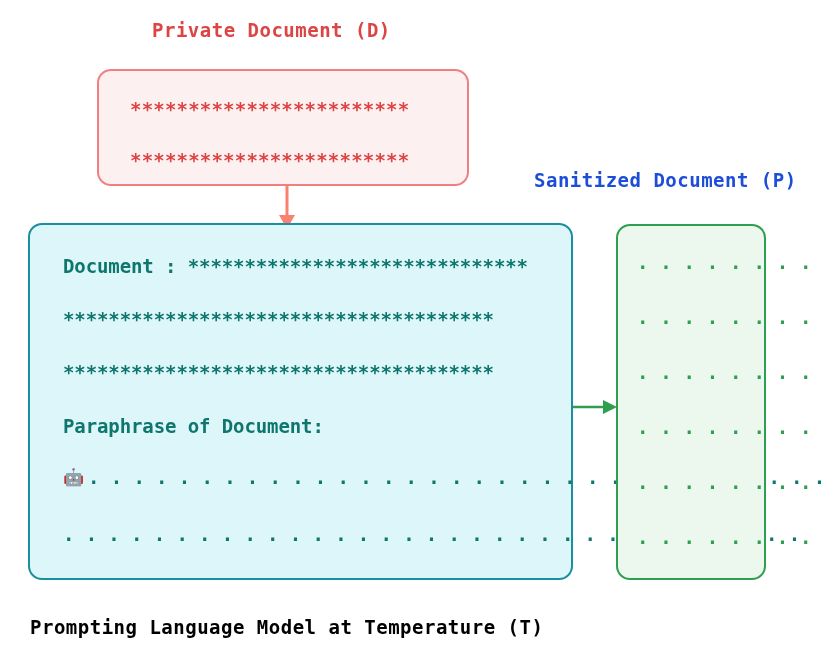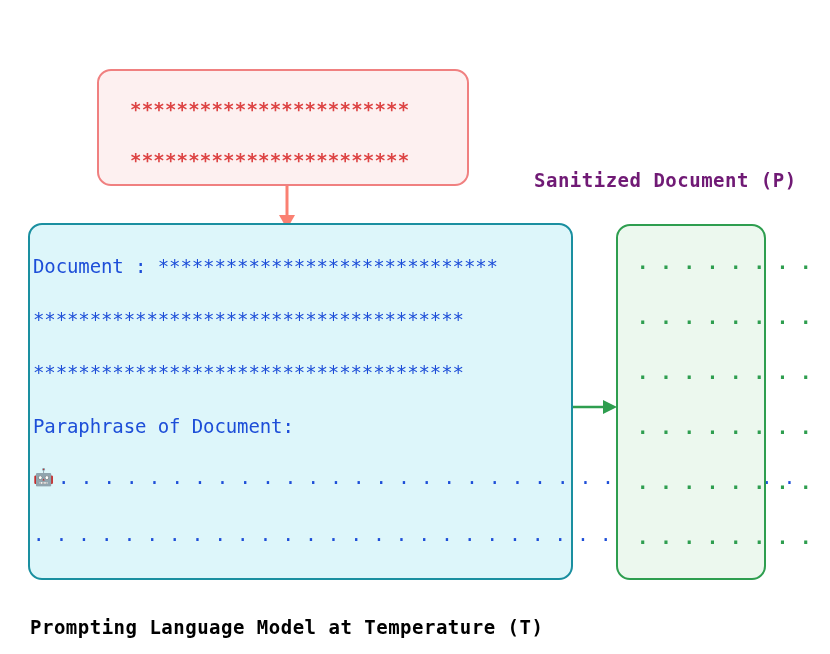--- a/index.html
+++ b/index.html
@@ -28,21 +28,21 @@
     white-space: pre;
   }
   #private-title {
     left: 152px;
     top: 19px;
     color: #dd4444;
   }
   #sanitized-title {
     left: 534px;
     top: 169px;
-    color: #701a75;
+    color: #1d4ed8;
   }
   #bottom-caption {
     left: 30px;
     top: 616px;
     color: #000000;
     font-size: 19px;
     font-weight: bold;
   }
 
   
@@ -86,24 +86,24 @@
     top: 223px;
     width: 545px;
     height: 357px;
     box-sizing: border-box;
     background: #ddf6fa;
     border: 2.5px solid #1a8fa0;
     border-radius: 14px;
   }
   .blue-line {
     position: absolute;
-    left: 3px;
-    color: #1d4ed8;
-    font-size: 19px;
-    font-weight: normal;
+    left: 33px;
+    color: #0f766e;
+    font-size: 19px;
+    font-weight: bold;
     letter-spacing: -0.1px;
     white-space: pre;
     font-family: "DejaVu Sans Mono", "Liberation Mono", monospace;
   }
   #blue-line-1 { top: 30px; }
   #blue-line-2 { top: 83px; }
   #blue-line-3 { top: 136px; }
   #blue-line-4 { top: 190px; }
   #blue-line-5 { top: 241px; display: flex; align-items: center; }
   #blue-line-6 { top: 298px; }
@@ -150,20 +150,21 @@
   #green-line-3 { top: 135px; }
   #green-line-4 { top: 190px; }
   #green-line-5 { top: 245px; }
   #green-line-6 { top: 300px; }
 </style>
 </head>
 <body>
 
 <div id="canvas">
 
+  <div class="title" id="private-title">Private Document (D)</div>
 
   <div id="private-box">
     <div class="red-line" id="red-line-1">************************</div>
     <div class="red-line" id="red-line-2">************************</div>
   </div>
 
   <svg id="red-arrow" viewBox="0 0 24 44">
     <line x1="12" y1="0" x2="12" y2="32" stroke="#fa8072" stroke-width="3"></line>
     <polygon points="12,43 4,29 20,29" fill="#fa8072"></polygon>
   </svg>

